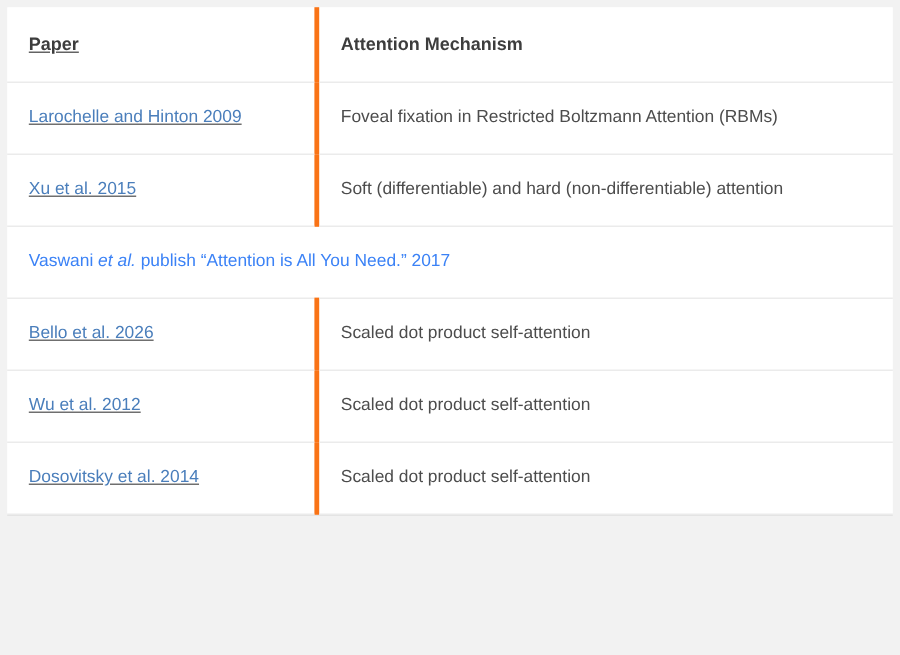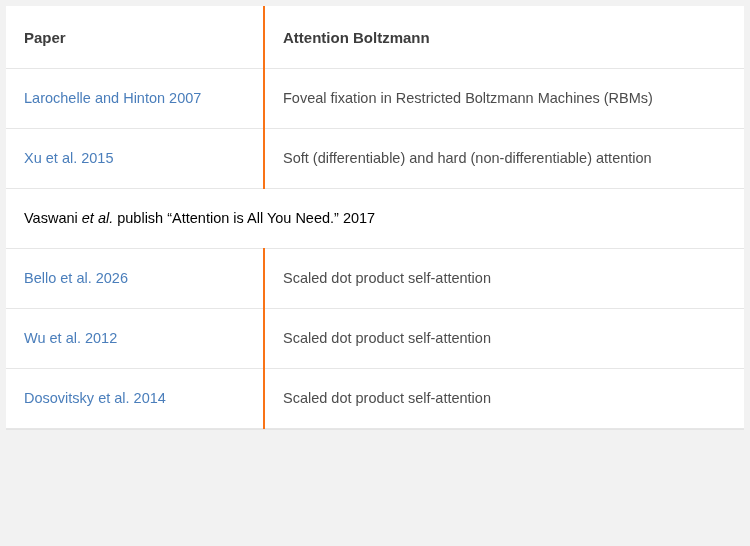--- a/index.html
+++ b/index.html
@@ -54,32 +54,33 @@
     line-height: 1.4;
   }
   table.attn-table th {
     font-weight: bold;
     color: #3d3d3d;
     font-size: 15px;
     height: 62px;
   }
   table.attn-table td.col-paper,
   table.attn-table th.col-paper {
-    border-right: 2px solid #f97316;
+    border-right: 4px solid #f97316;
+    text-decoration: underline;
   }
   table.attn-table tr.full-row td {
     border-right: none;
   }
   .paper-link {
     color: #4a7ebb;
     text-decoration: none;
     font-size: 14.5px;
   }
   .note-text {
-    color: #000000;
+    color: #3b82f6;
     font-size: 14.5px;
   }
   .note-text em {
     font-style: italic;
   }
   tr:last-child td {
     border-bottom: 1px solid #e6e6e6;
   }
 </style>
 </head>
@@ -88,29 +89,29 @@
 <div class="page">
   <div class="table-wrap">
     <table class="attn-table">
       <colgroup>
         <col class="c1">
         <col class="c2">
       </colgroup>
       <thead>
         <tr>
           <th class="col-paper">Paper</th>
-          <th class="col-mech">Attention Boltzmann</th>
+          <th class="col-mech">Attention Mechanism</th>
         </tr>
       </thead>
       <tbody>
         <tr>
           <td class="col-paper">
-            <a class="paper-link" href="#">Larochelle and Hinton 2007</a>
+            <a class="paper-link" href="#">Larochelle and Hinton 2009</a>
           </td>
-          <td class="col-mech">Foveal fixation in Restricted Boltzmann Machines (RBMs)</td>
+          <td class="col-mech">Foveal fixation in Restricted Boltzmann Attention (RBMs)</td>
         </tr>
         <tr>
           <td class="col-paper">
             <a class="paper-link" href="#">Xu et al. 2015</a>
           </td>
           <td class="col-mech">Soft (differentiable) and hard (non-differentiable) attention</td>
         </tr>
         <tr class="full-row">
           <td colspan="2">
             <span class="note-text"><span>Vaswani </span><em>et al.</em><span> publish “Attention is All You Need.” 2017</span></span>

